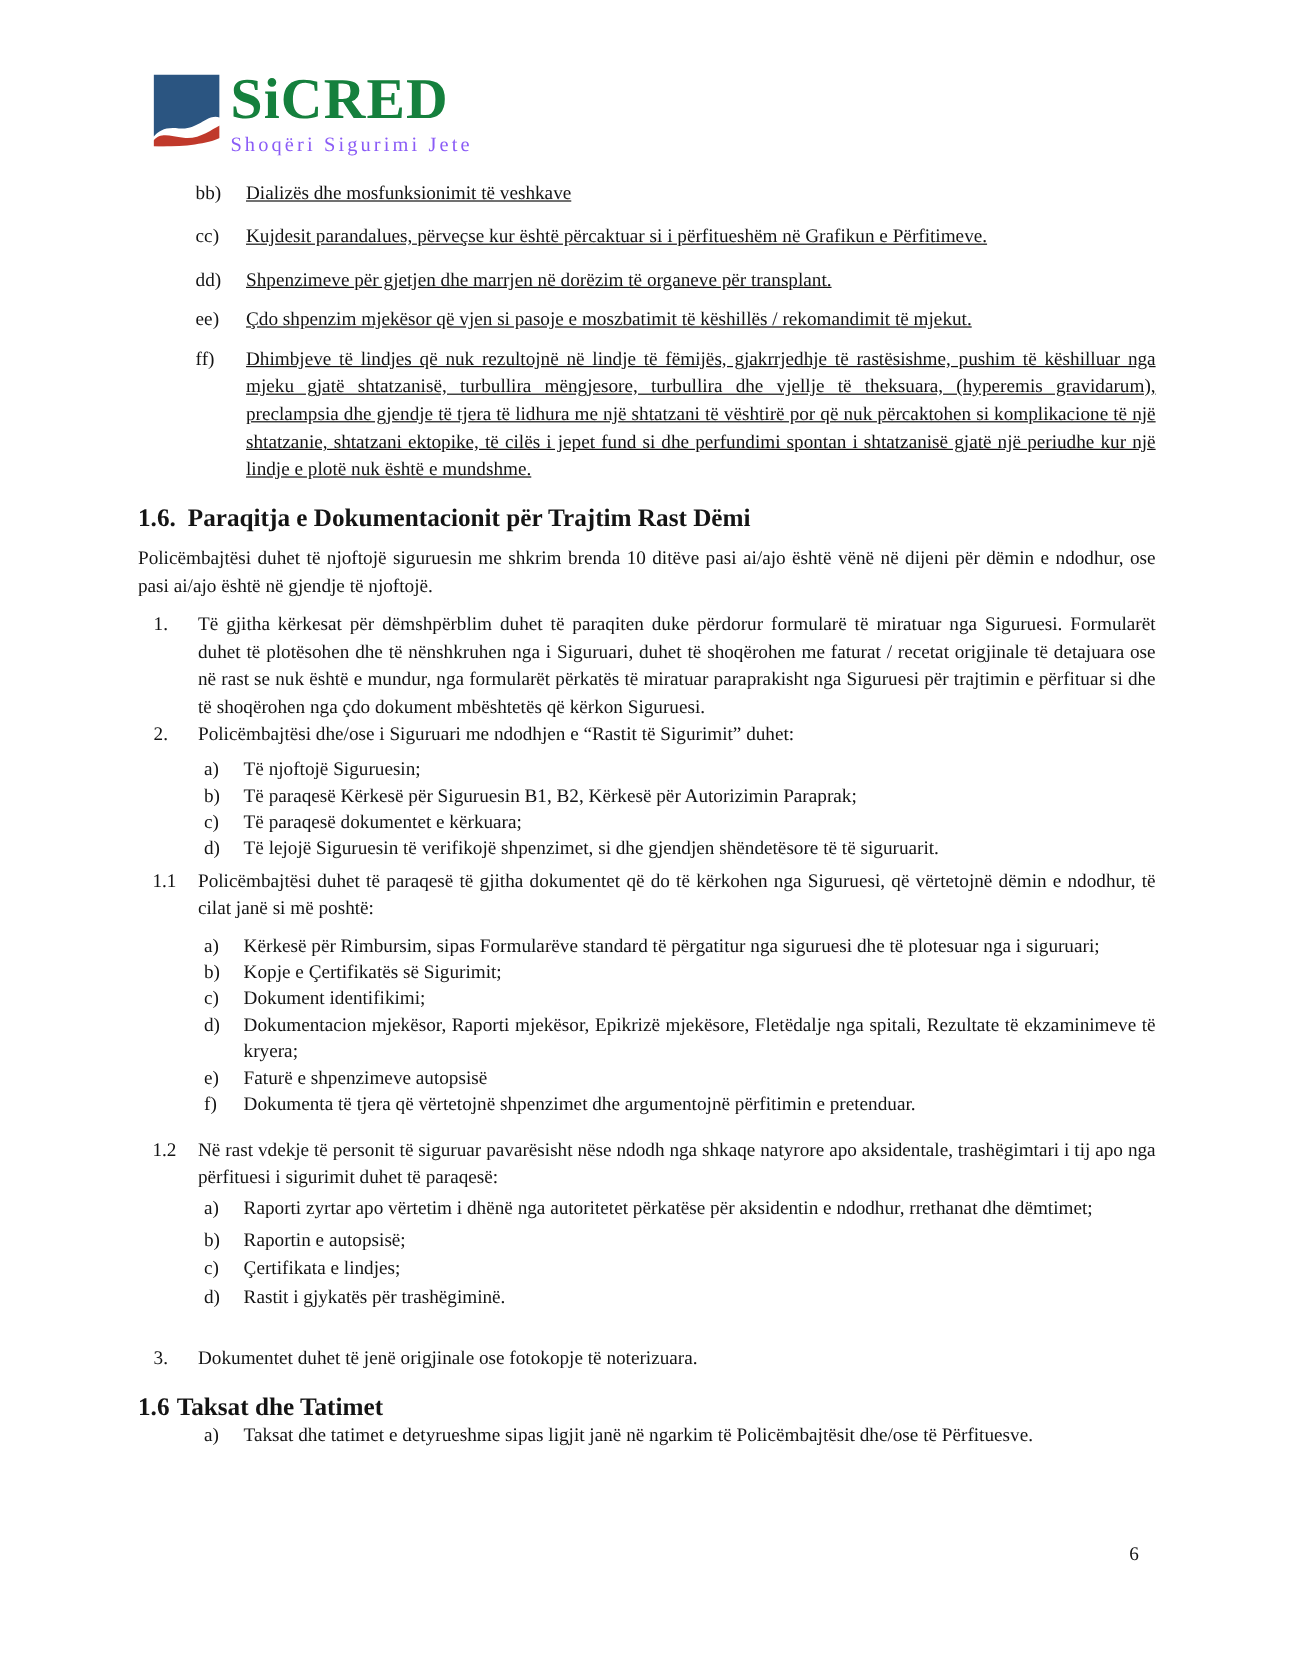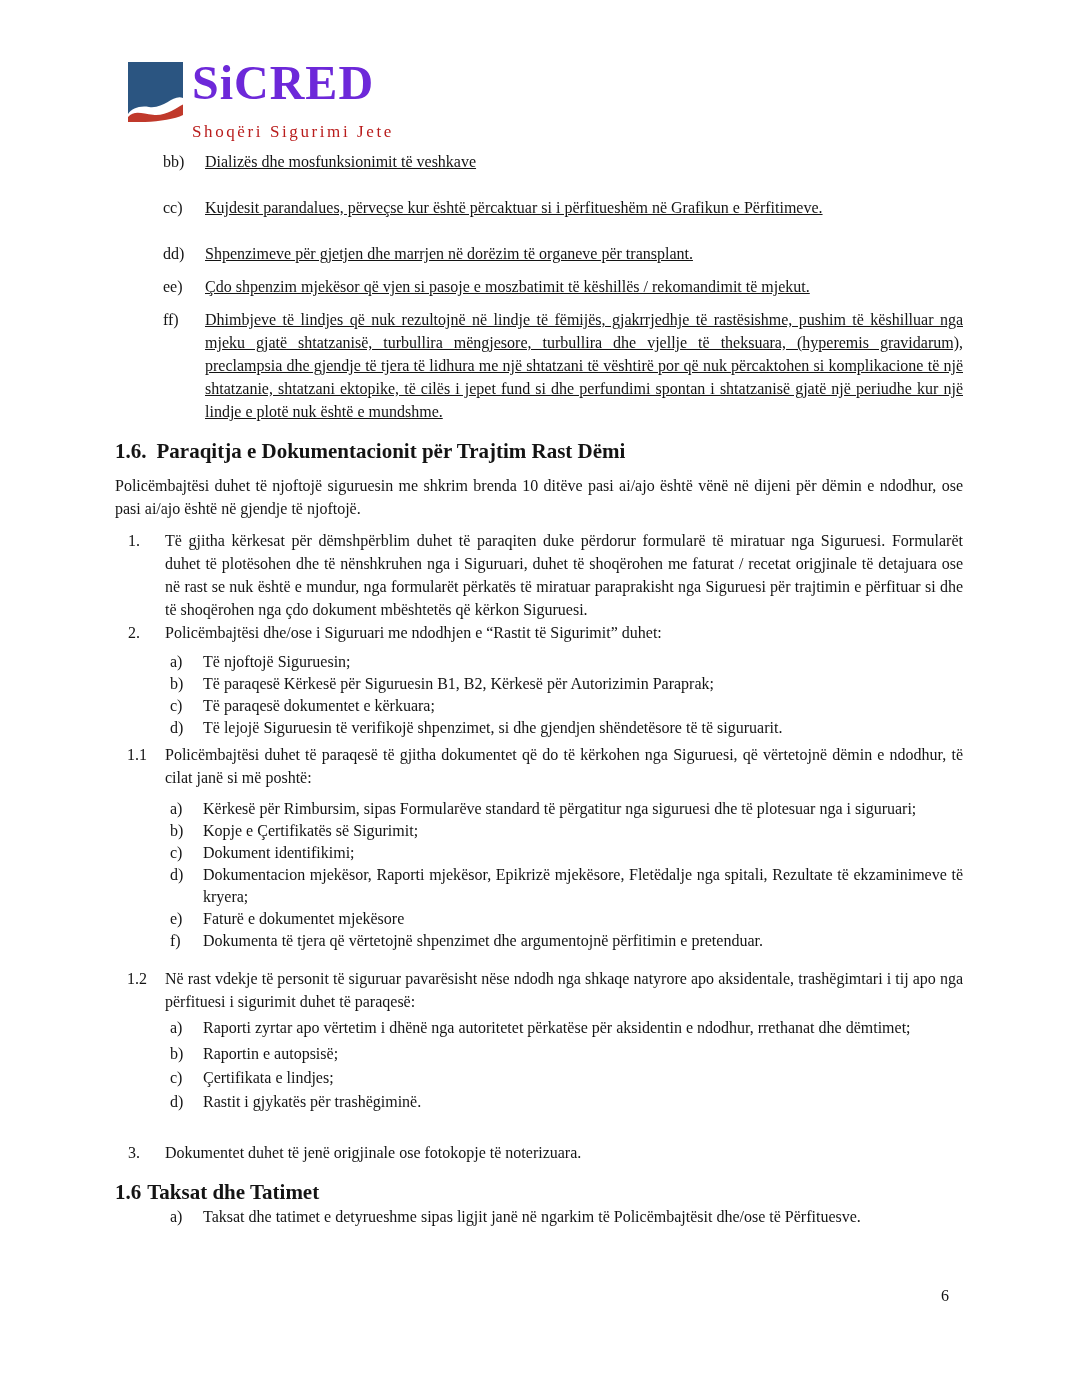--- a/index.html
+++ b/index.html
@@ -12,44 +12,44 @@
   .page { position:relative; width:1080px; height:1397px; background:#fff; overflow:hidden; }
 
   
   .logo { position:absolute; left:128px; top:62px; display:flex; align-items:flex-start; }
   .logomark { display:block; width:55px; height:60px; margin-right:9px; }
   .logomark svg { display:block; width:55px; height:60px; }
   .logotext { display:flex; flex-direction:column; }
   .brand {
     font-family:"Liberation Serif", serif;
     font-size:48px; line-height:42px; font-weight:600;
-    color:#6d28d9; letter-spacing:1px;
+    color:#15803d; letter-spacing:1px;
   }
   .tagline {
-    font-size:17px; line-height:18px; margin-top:19px;
-    color:#b91c1c; letter-spacing:2.6px;
+    font-size:17px; line-height:18px; margin-top:8px;
+    color:#8b5cf6; letter-spacing:2.6px;
   }
 
   
   .content {
     position:absolute; left:115px; top:0; width:848px;
     font-size:16px; line-height:23px;
     text-align:justify;
   }
   .content p { margin:0; }
   .li { position:relative; }
   .li .lbl { position:absolute; top:0; }
   .exc { padding-left:90px;text-decoration:underline; }  .exc .lbl { left:48px; }
   .num { padding-left:50px; }  .num .lbl { left:13px; }
   .cls { padding-left:50px; }  .cls .lbl { left:12px; }
   .sub { padding-left:88px; }  .sub .lbl { left:55px; }
   .sublist { line-height:22px; }
   .h { font-weight:bold; font-size:21px; line-height:23px; text-align:left; }
   .h .hnum { margin-right:10px; }
-  .mt11 { margin-top:23px; } .mt10 { margin-top:10px; }
+  .mt11 { margin-top:13px; } .mt10 { margin-top:10px; }
   .pageno { position:absolute; left:941px; top:1287px; font-size:16px; }
 </style>
 </head>
 <body>
 
 <div class="page">
 
   <div class="logo">
     <span class="logomark">
       <svg viewBox="0 0 55 60" xmlns="http://www.w3.org/2000/svg">
@@ -135,21 +135,21 @@
       <div class="li sub">
         <span class="lbl">c)</span>
         <p>Dokument identifikimi;</p>
       </div>
       <div class="li sub">
         <span class="lbl">d)</span>
         <p>Dokumentacion mjekësor, Raporti mjekësor, Epikrizë mjekësore, Fletëdalje nga spitali, Rezultate të ekzaminimeve të kryera;</p>
       </div>
       <div class="li sub">
         <span class="lbl">e)</span>
-        <p>Faturë e dokumentet mjekësore</p>
+        <p>Faturë e shpenzimeve autopsisë</p>
       </div>
       <div class="li sub">
         <span class="lbl">f)</span>
         <p>Dokumenta të tjera që vërtetojnë shpenzimet dhe argumentojnë përfitimin e pretenduar.</p>
       </div>
     </div>
 
     <div class="li cls" style="margin-top:15px">
       <span class="lbl">1.2</span>
       <p>Në rast vdekje të personit të siguruar pavarësisht nëse ndodh nga shkaqe natyrore apo aksidentale, trashëgimtari i tij apo nga përfituesi i sigurimit duhet të paraqesë:</p>

